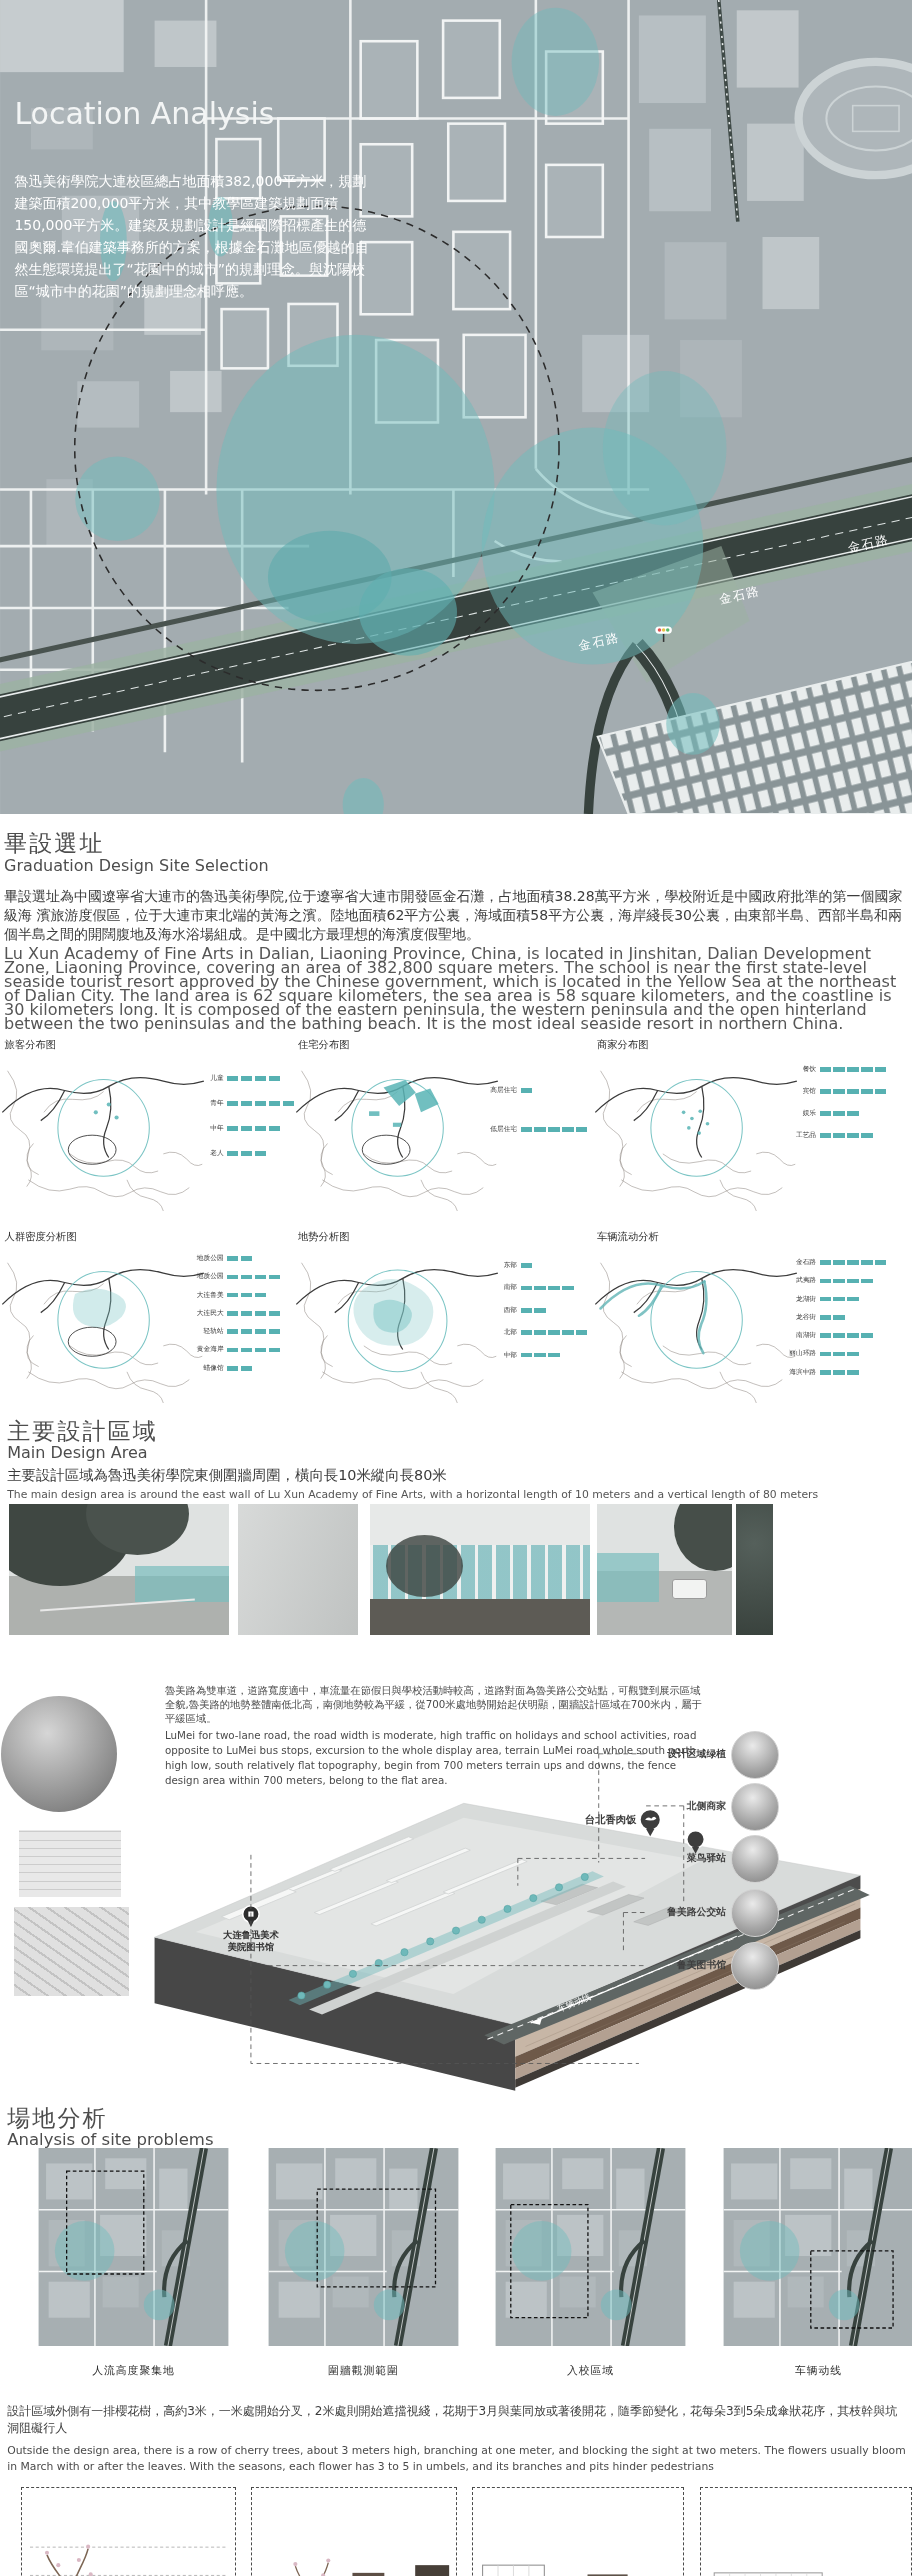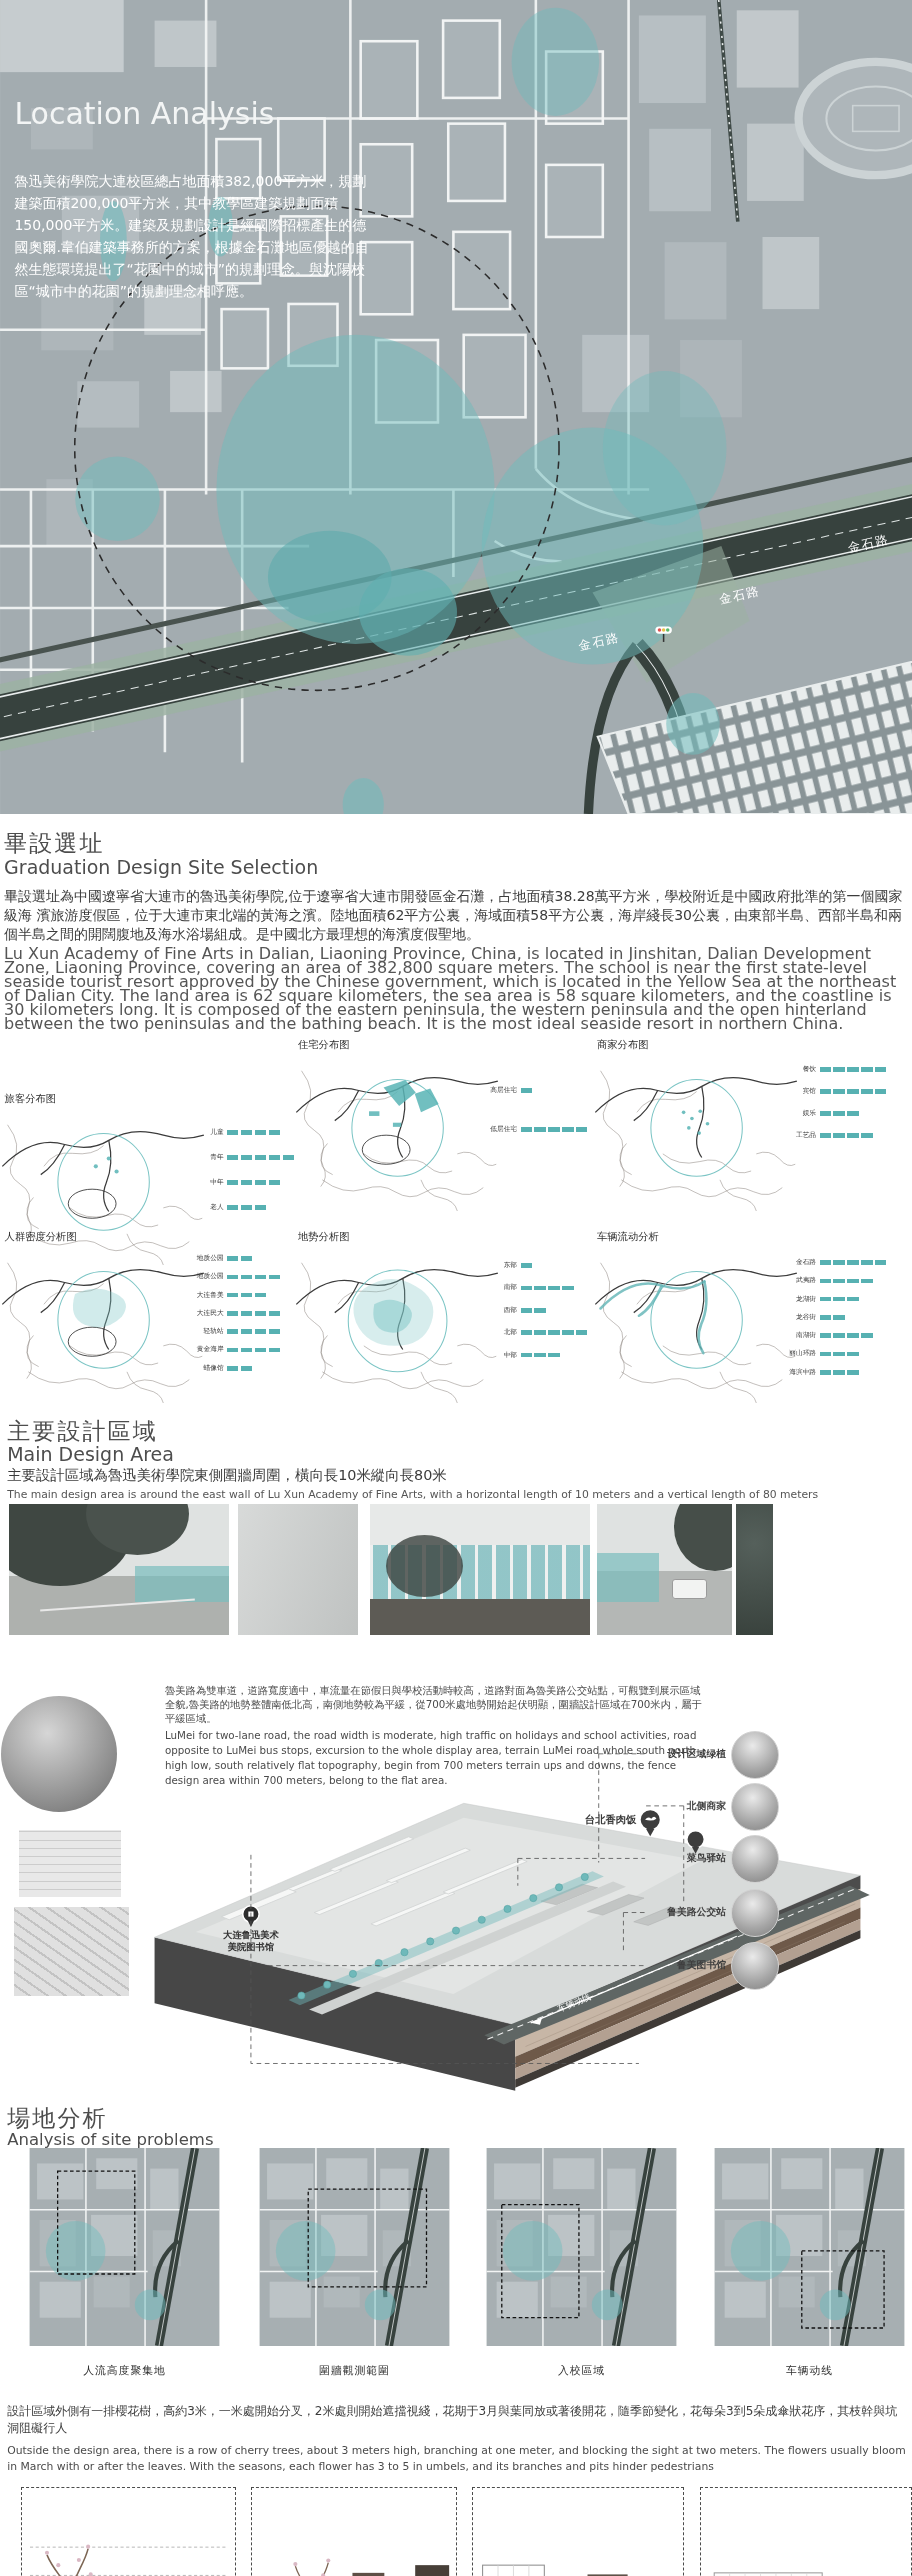--- a/index.html
+++ b/index.html
@@ -6,26 +6,26 @@
   .poster{position:relative;width:913px;height:3043px;background:#fff;overflow:hidden;
           font-family:"DejaVu Sans","Liberation Sans",sans-serif;color:#3f3f3f;}
   .abs{position:absolute;}
   
   #citymap{position:absolute;left:0;top:0;}
   .loc-title{left:12.4px;top:3.1px;font-size:49px;letter-spacing:5.2px;color:#ffffff;font-weight:400;}
   .loc-sub{left:14.4px;top:96px;font-size:30px;color:#f3f5f5;font-weight:400;}
   .loc-intro{left:14.4px;top:170px;width:361px;font-size:14px;line-height:22px;color:#ffffff;}
   
   .h-zh{font-size:23px;color:#4d4d4d;letter-spacing:2.1px;}
-  .h-en{font-size:19px;color:#4d4d4d;}
+  .h-en{font-size:16px;color:#4d4d4d;}
   .sel-zh{left:4.1px;top:887px;width:905px;font-size:14px;line-height:19px;color:#3c3c3c;}
   .sel-en{left:4.1px;top:947px;width:907px;font-size:16px;line-height:14px;color:#555;}
   
   .diagram{position:absolute;width:295px;height:188px;}
-  .dg0{left:4.6px;top:1092px;}  .dg1{left:298px;top:1038px;} .dg2{left:597px;top:1038px;}
+  .dg0{left:4.6px;top:1038px;}  .dg1{left:298px;top:1038px;} .dg2{left:597px;top:1038px;}
   .dg3{left:4.6px;top:1230px;}  .dg4{left:298px;top:1230px;} .dg5{left:597px;top:1230px;}
   .d-title{position:absolute;left:0;top:0;font-size:10.3px;color:#2e2e2e;}
   .mmap{position:absolute;left:-7.2px;top:12.4px;width:208px;height:161px;}
   .legend{position:absolute;left:172px;}
   .dg0 .legend{top:36px;} .dg1 .legend{top:48px;} .dg2 .legend{top:27px;}
   .dg3 .legend{top:24px;} .dg4 .legend{top:31px;} .dg5 .legend{top:28px;}
   .legend-row{display:flex;align-items:center;}
   .dg0 .legend-row{margin-bottom:16px;} .dg1 .legend-row{margin-bottom:30px;}
   .dg2 .legend-row{margin-bottom:13px;} .dg3 .legend-row{margin-bottom:9.3px;}
   .dg4 .legend-row{margin-bottom:13.4px;} .dg5 .legend-row{margin-bottom:9.3px;}
@@ -49,21 +49,21 @@
     background:radial-gradient(circle at 40% 32%,#d6d6d6,#9a9a9a 55%,#6e6e6e 95%);}
   .thumb-a{left:18.5px;top:1830px;width:102px;height:67px;background:
     repeating-linear-gradient(0deg,#e8e8e8 0 7.2px,#cccccc 7.2px 8.2px);}
   .thumb-b{left:14.4px;top:1907px;width:115px;height:89px;background:
     repeating-linear-gradient(35deg,#e0e0e0 0 8.2px,#c3c3c3 8.2px 10.3px);}
   .callout-label{position:absolute;left:600px;width:126px;text-align:right;
     font-size:9.8px;font-weight:600;color:#3f3f3f;}
   .callout-photo{position:absolute;left:731px;width:46px;height:46px;border-radius:50%;
     border:1px solid #d2d2d2;background:radial-gradient(circle at 45% 30%,#eaeaea,#a5a5a5 60%,#7d7d7d);}
   
-  .panel{position:absolute;top:2148px;width:191px;height:198px;}
+  .panel{position:absolute;top:2148px;width:191px;height:198px;margin-left:9px;}
   .pn0{left:29px;} .pn1{left:259px;} .pn2{left:486px;} .pn3{left:714px;}
   .panel-caption{position:absolute;top:216px;width:100%;text-align:center;font-size:10.8px;color:#2f2f2f;letter-spacing:1px;}
   .prob-zh1{left:7.2px;top:2403px;width:899px;font-size:12px;line-height:17px;color:#3c3c3c;}
   .prob-en1{left:7.2px;top:2443px;width:899px;font-size:10.8px;line-height:15.5px;color:#4a4a4a;}
   .ebox{position:absolute;border:1px dashed #4c4c4c;background:#ffffff;}
   .r1{top:2487px;height:162px;}
   .e0{left:20.6px;width:213px;} .e1{left:251px;width:204px;}
   .e2{left:472px;width:210px;} .e3{left:700px;width:210px;}
   .ebox svg{width:100%;height:100%;display:block;}
 </style>

